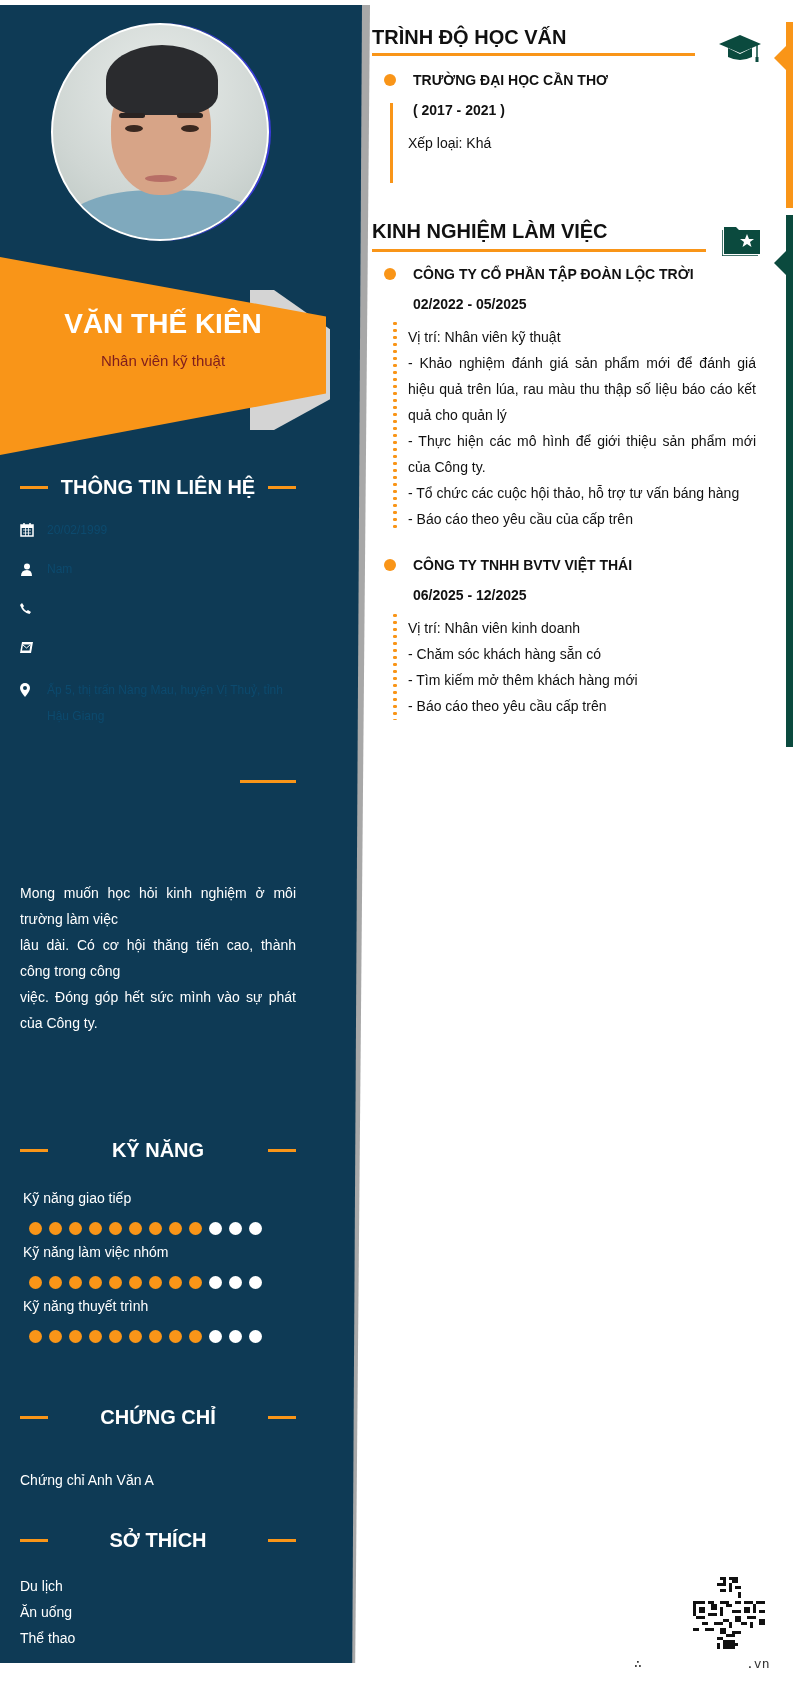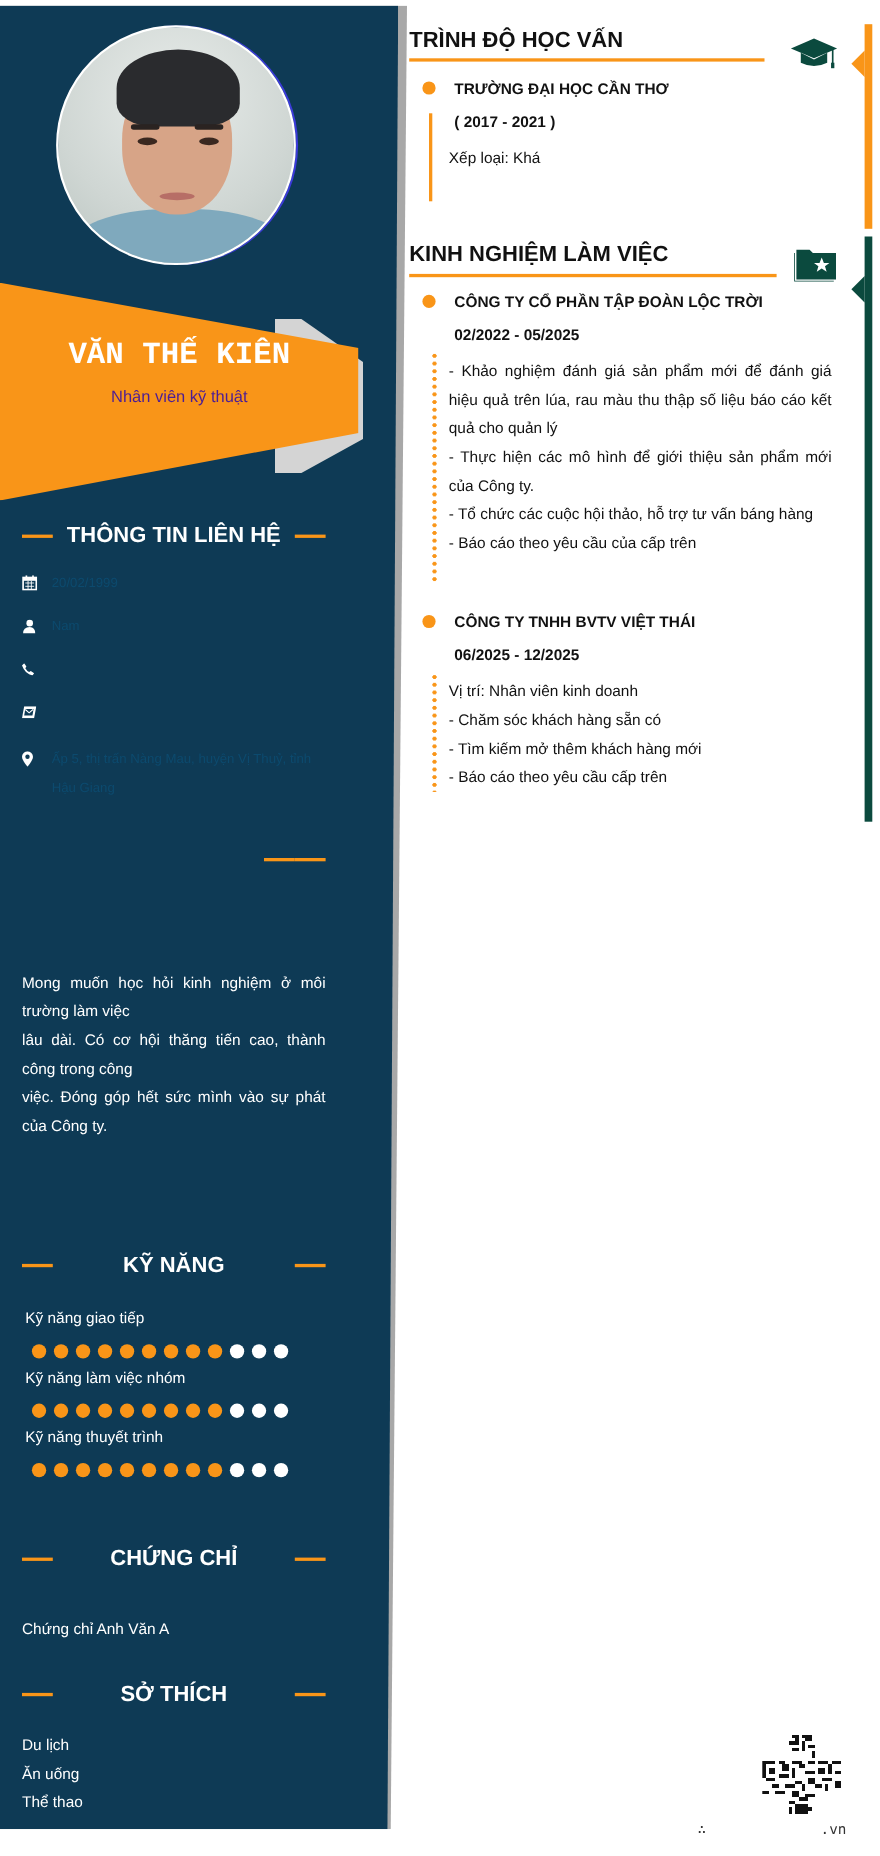--- a/index.html
+++ b/index.html
@@ -33,22 +33,22 @@
     box-shadow: 2px 0 0 #3b3bd9;
     background: radial-gradient(circle at 50% 30%, #e8ecea 0%, #cfd6d3 60%, #b9c4c0 100%);
   }
   .avatar .hair { position: absolute; left: 53px; top: 20px; width: 112px; height: 70px; background: #2a2b2e; border-radius: 50% 50% 30% 30%; }
   .avatar .face { position: absolute; left: 58px; top: 45px; width: 100px; height: 125px; background: #d7a487; border-radius: 45% 45% 48% 48%; }
   .avatar .eye { position: absolute; top: 100px; width: 18px; height: 7px; background: #3a2820; border-radius: 50%; }
   .avatar .brow { position: absolute; top: 88px; width: 26px; height: 5px; background: #2a2321; border-radius: 3px; }
   .avatar .mouth { position: absolute; left: 92px; top: 150px; width: 32px; height: 7px; background: #b76e66; border-radius: 50%; }
   .avatar .shirt { position: absolute; left: 10px; top: 165px; width: 200px; height: 80px; background: #7fa9bd; border-radius: 45% 45% 0 0; }
 
-  .name { position: absolute; left: 0; top: 308px; width: 326px; text-align: center; color: #fff; font-weight: bold; font-size: 28px; font-family: Liberation Mono, monospace; }
-  .role { position: absolute; left: 0; top: 352px; width: 326px; text-align: center; color: #4c1d95; font-size: 15px; }
+  .name { position: absolute; left: 0; top: 308px; width: 326px; text-align: center; color: #fff; font-weight: bold; font-size: 28px; }
+  .role { position: absolute; left: 0; top: 352px; width: 326px; text-align: center; color: #7f1d1d; font-size: 15px; }
 
   .side-heading { position: absolute; left: 20px; width: 276px; display: flex; align-items: center; justify-content: flex-end; }
   .side-heading .dash { width: 28px; height: 3px; background: #f99518; flex: none; }
   .side-heading .title { color: #fff; font-weight: bold; font-size: 20px; text-align: center; line-height: 34px; flex: 1; }
 
   .contact-row { position: absolute; left: 20px; width: 270px; display: flex; color: #0c4a6e; font-size: 12px; line-height: 26px; }
   .contact-row .ic { width: 27px; flex: none; display: flex; align-items: center; height: 26px; }
   .contact-row svg { display: block; }
 
   .objective { position: absolute; left: 20px; top: 880px; width: 276px; color: #fff; font-size: 14px; line-height: 26px; text-align: justify; }
@@ -268,20 +268,21 @@
 </span>
 
 <div class="main-heading" style="top:220px;">KINH NGHIỆM LÀM VIỆC</div>
 <div class="main-underline" style="top:249px; width:334px;"></div>
 
 <div class="bullet" style="left:384px; top:268px;"></div>
 <div class="entry-title" style="top:266px;">CÔNG TY CỔ PHẦN TẬP ĐOÀN LỘC TRỜI</div>
 <div class="entry-title" style="top:296px;">02/2022 - 05/2025</div>
 <div class="dotted-line" style="top:320px; height:210px;"></div>
 <div class="entry-body" style="top:324px;">
+  <div>Vị trí: Nhân viên kỹ thuật</div>
   <div>- Khảo nghiệm đánh giá sản phẩm mới để đánh giá hiệu quả trên lúa, rau màu thu thập số liệu báo cáo kết quả cho quản lý</div>
   <div>- Thực hiện các mô hình để giới thiệu sản phẩm mới của Công ty.</div>
   <div>- Tổ chức các cuộc hội thảo, hỗ trợ tư vấn báng hàng</div>
   <div>- Báo cáo theo yêu cầu của cấp trên</div>
 </div>
 
 <div class="bullet" style="left:384px; top:559px;"></div>
 <div class="entry-title" style="top:557px;">CÔNG TY TNHH BVTV VIỆT THÁI</div>
 <div class="entry-title" style="top:587px;">06/2025 - 12/2025</div>
 <div class="dotted-line" style="top:612px; height:108px;"></div>

